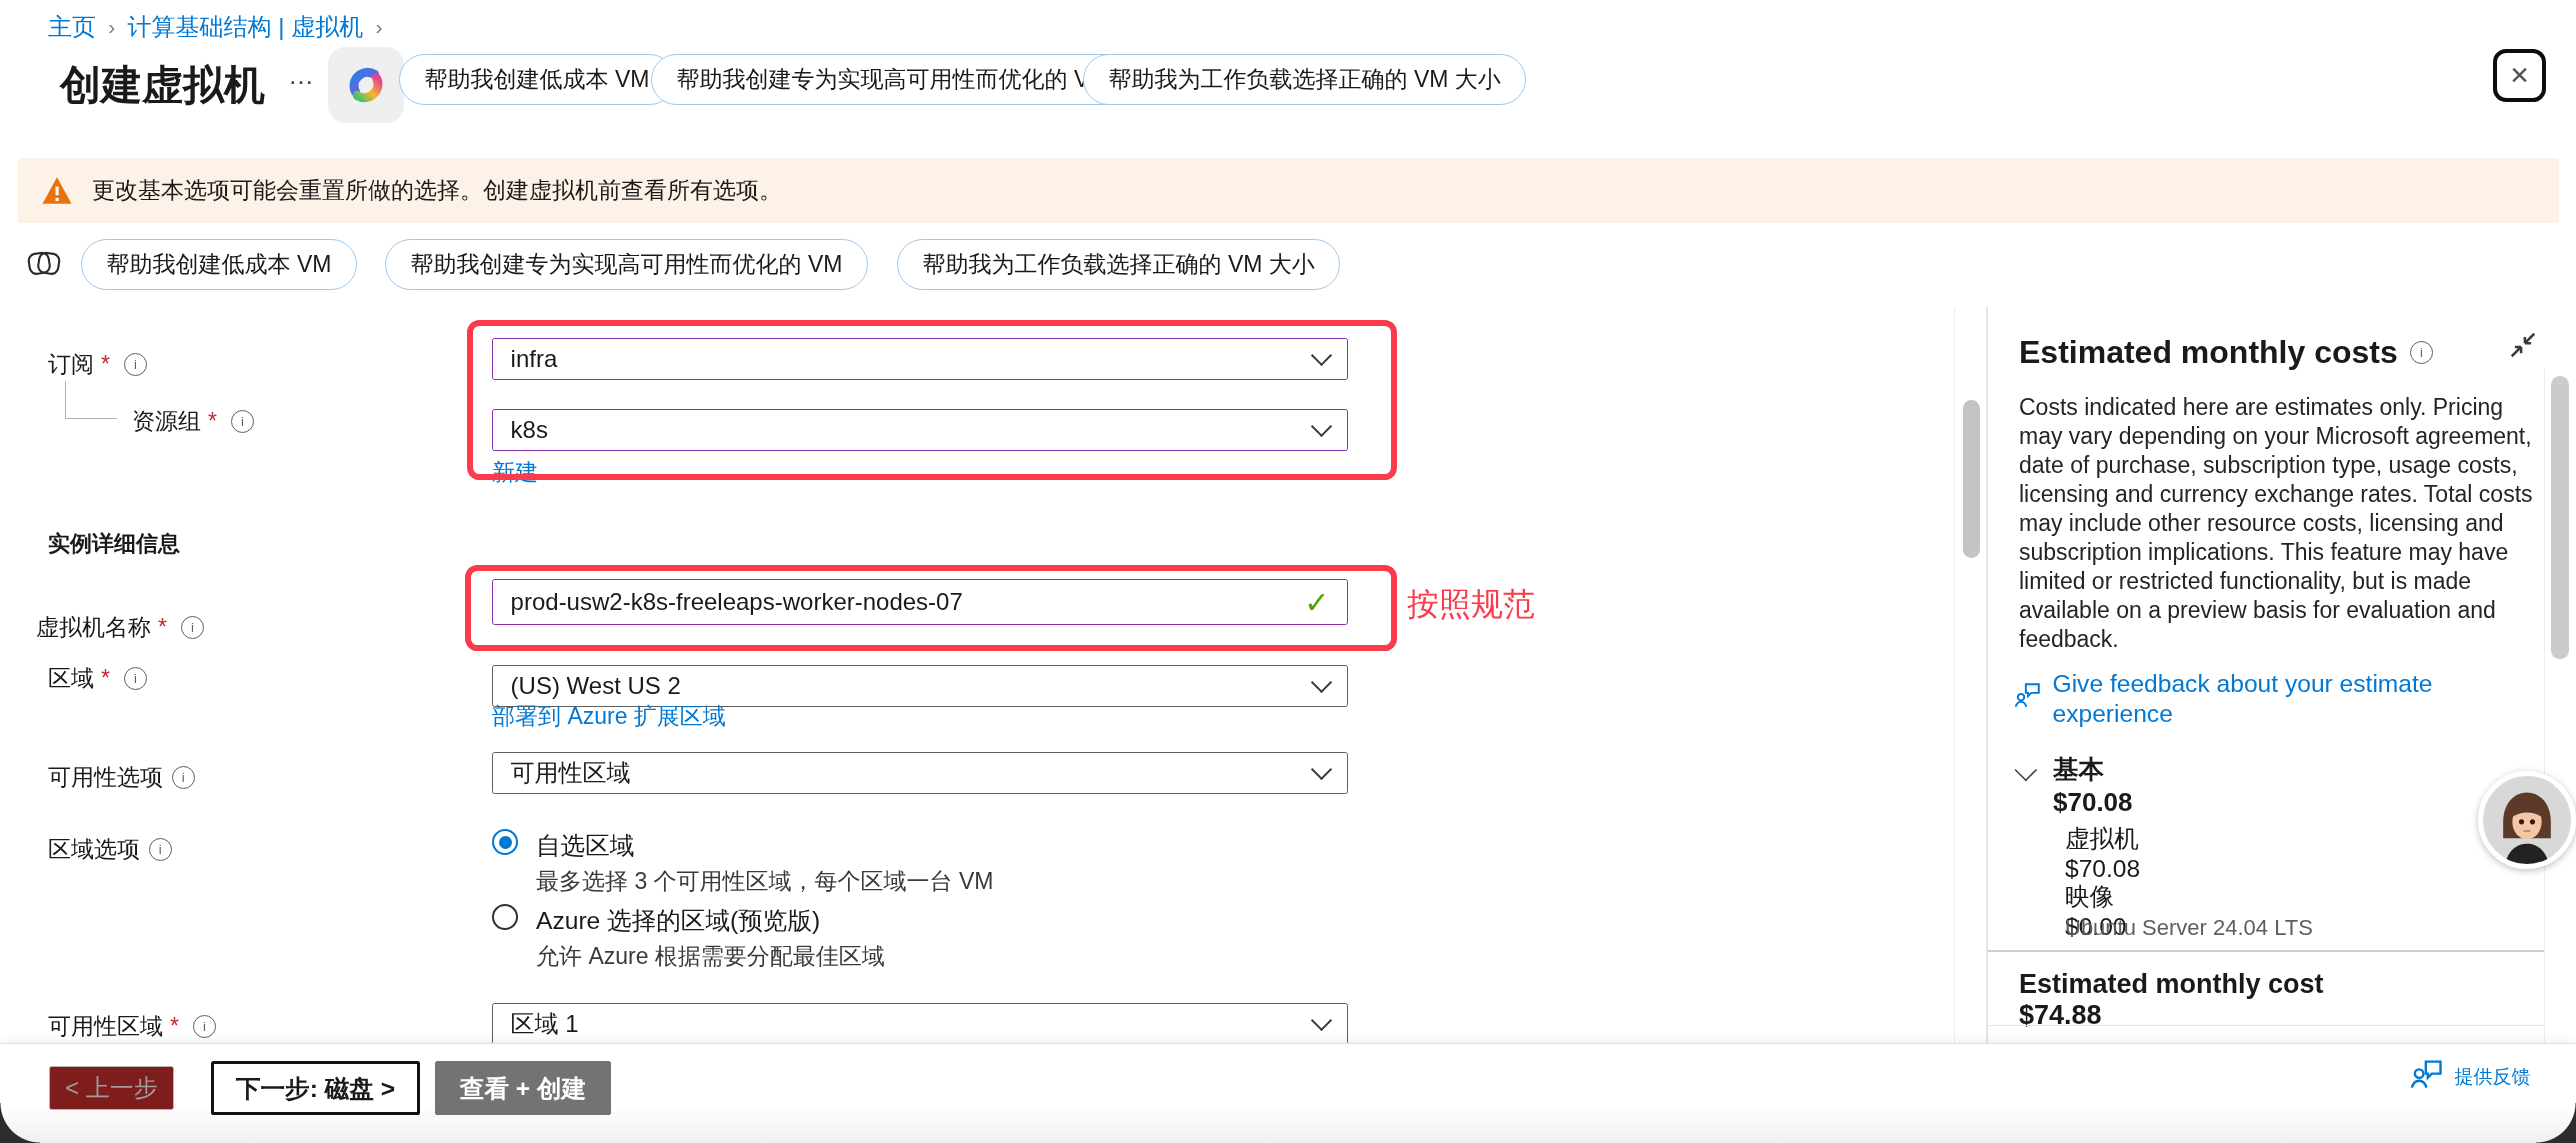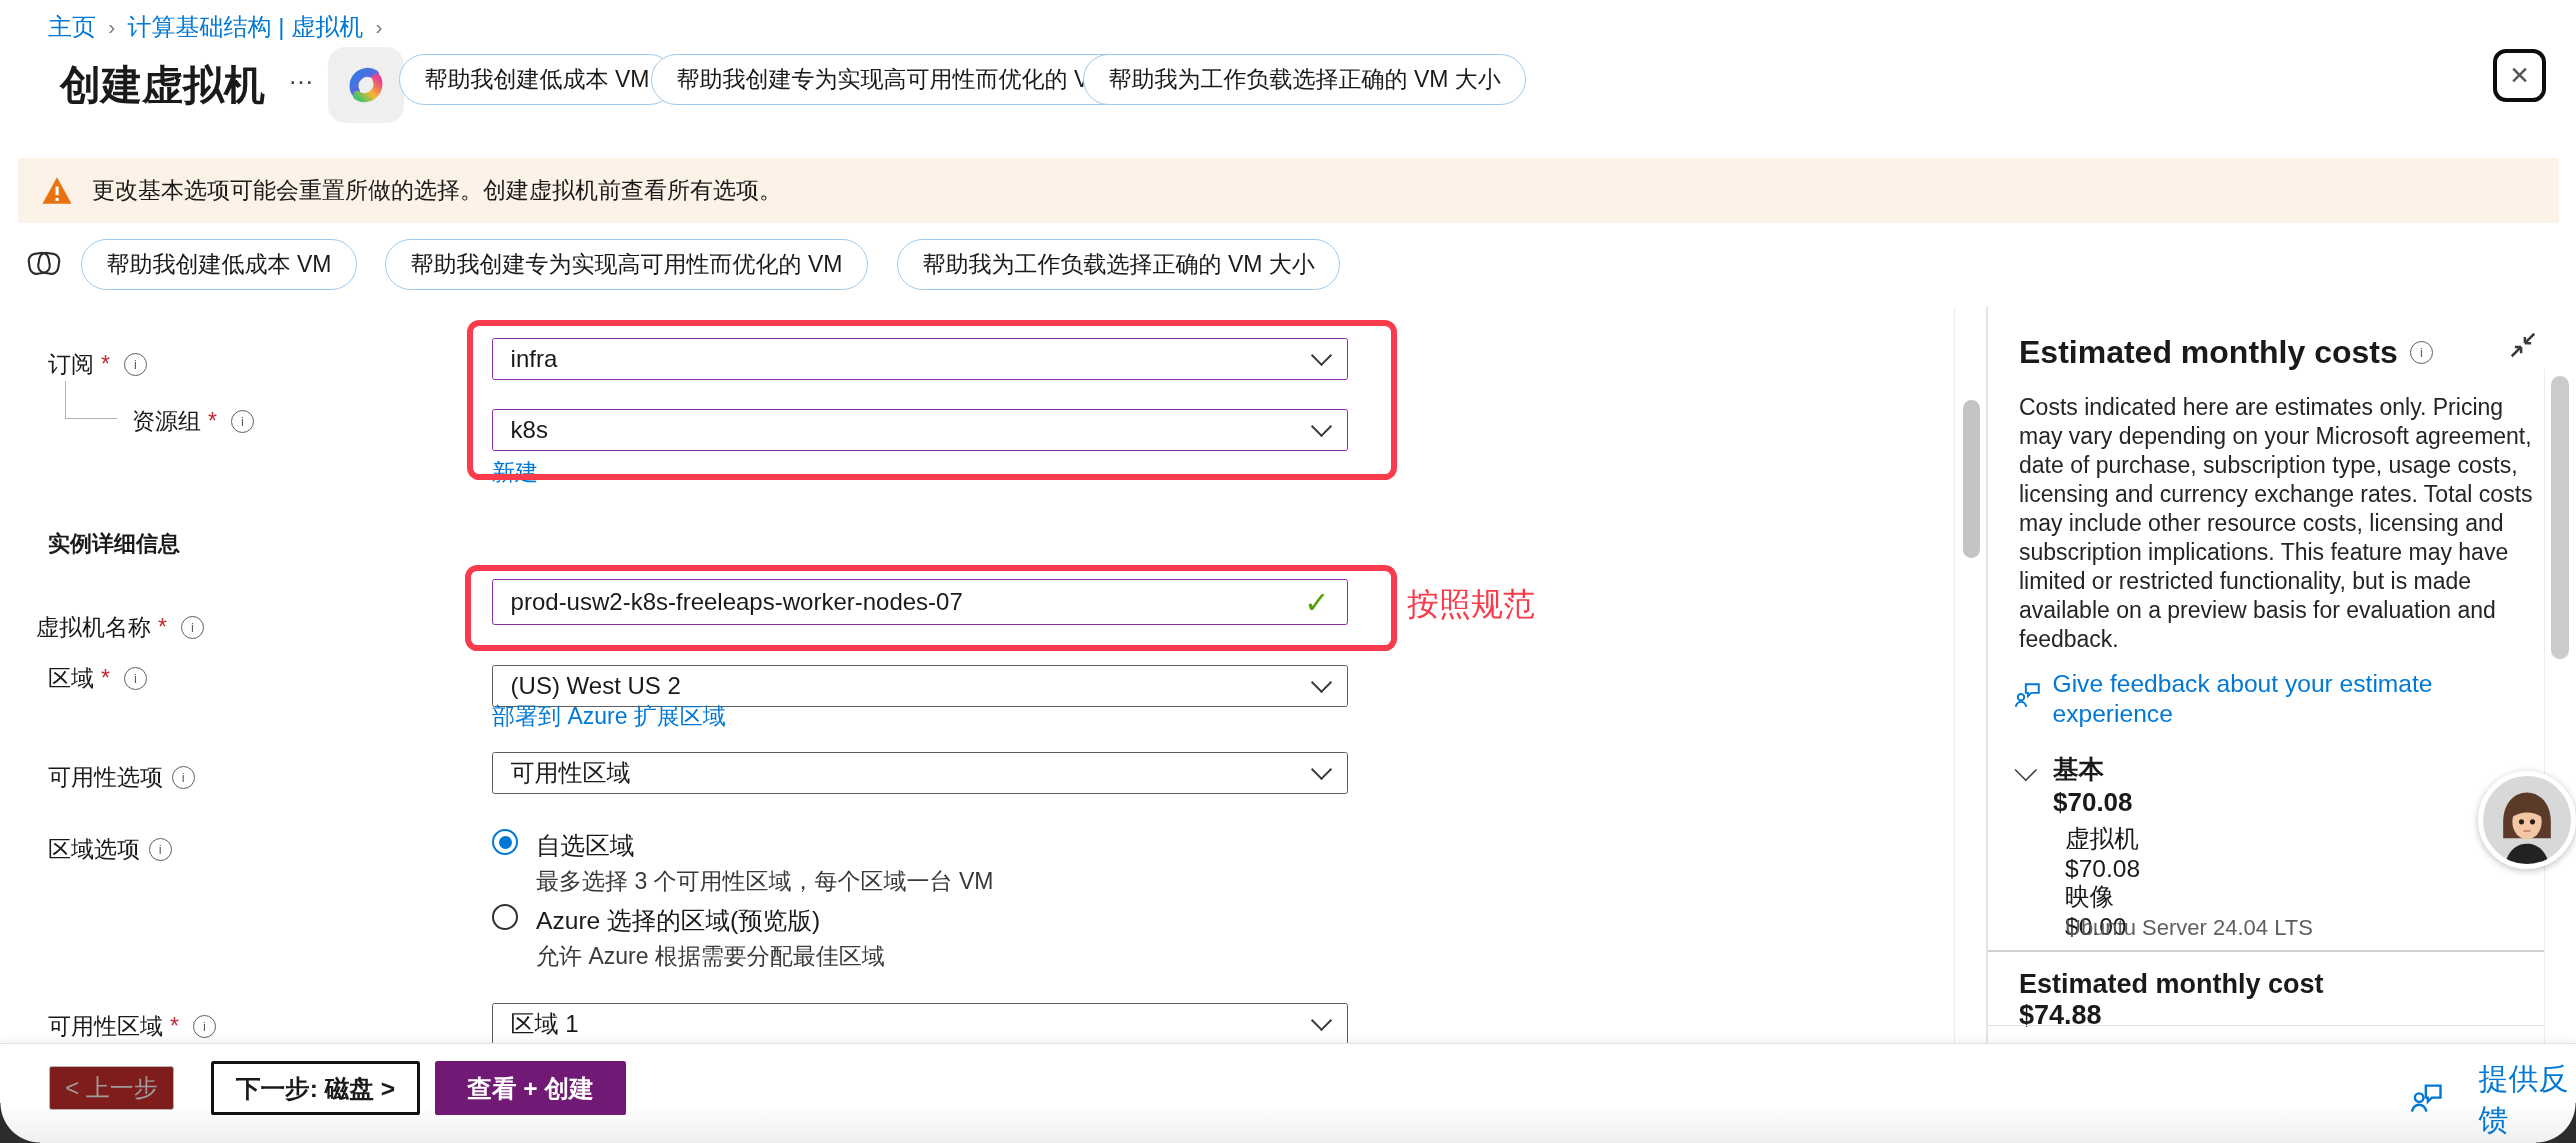--- a/index.html
+++ b/index.html
@@ -232,30 +232,30 @@
     </svg>
   </div>
 
   <div class="abs" style="left:2544px;top:369px;width:0.9px;height:674px;background:#ededed;"></div>
   <div class="abs" style="left:2551px;top:376px;width:17.6px;height:283px;border-radius:8.8px;background:#cbcbcb;cursor:pointer;"></div>
 
   <div class="abs" style="left:0;top:1043px;width:2576px;height:100px;background:linear-gradient(#ffffff 60%,#efefef);border-top:0.9px solid #e1e1e1;box-shadow:0 -3.5px 8.8px rgba(0,0,0,.06);z-index:50;"></div>
 
   <div class="abs btn" style="left:49px;top:1066px;width:125px;height:44px;background:#7f1d1d;border:1.8px solid #b8b6b4;color:#9f9d9b;z-index:60;cursor:default;">&lt; 上一步</div>
   <div class="abs btn" style="left:211px;top:1061px;width:209px;height:54px;background:#fff;border:3.1px solid #14120f;font-weight:bold;font-size:24.6px;z-index:60;">下一步: 磁盘 &gt;</div>
-  <div class="abs btn" style="left:435px;top:1061px;width:191px;height:54px;background:#701a75;color:#fff;font-weight:bold;font-size:24.6px;z-index:60;">查看 + 创建</div>
+  <div class="abs btn" style="left:435px;top:1061px;width:176px;height:54px;background:#737373;color:#fff;font-weight:bold;font-size:24.6px;z-index:60;">查看 + 创建</div>
 
   <div class="abs" style="left:2409px;top:1059px;display:flex;align-items:center;gap:10.5px;z-index:60;cursor:pointer;">
     <span>
       <svg width="35" height="32" viewBox="0 0 26 24" fill="none" stroke="#0078d4" stroke-width="1.8">
         <circle cx="7.5" cy="11" r="3.2"></circle>
         <path d="M2 21.5c.9-3.4 3-5.2 5.5-5.2s4.6 1.8 5.5 5.2"></path>
         <path d="M12.5 2 h11 v9 h-6.5 l-3 3 v-3 h-1.5 z"></path>
       </svg>
     </span>
-    <span style="font-size:30px;color:#0078d4;margin-left:24px;">提供反馈</span>
+    <span style="font-size:19px;color:#0078d4;">提供反馈</span>
   </div>
 
   <div class="corner" style="left:0;bottom:0;background:radial-gradient(circle 40px at 40px 0px, transparent 0 39px, #2c2c2e 40px);"></div>
   <div class="corner" style="right:0;bottom:0;background:radial-gradient(circle 40px at 0px 0px, transparent 0 39px, #2c2c2e 40px);"></div>
 
 </div>
 
 
 </body></html>

